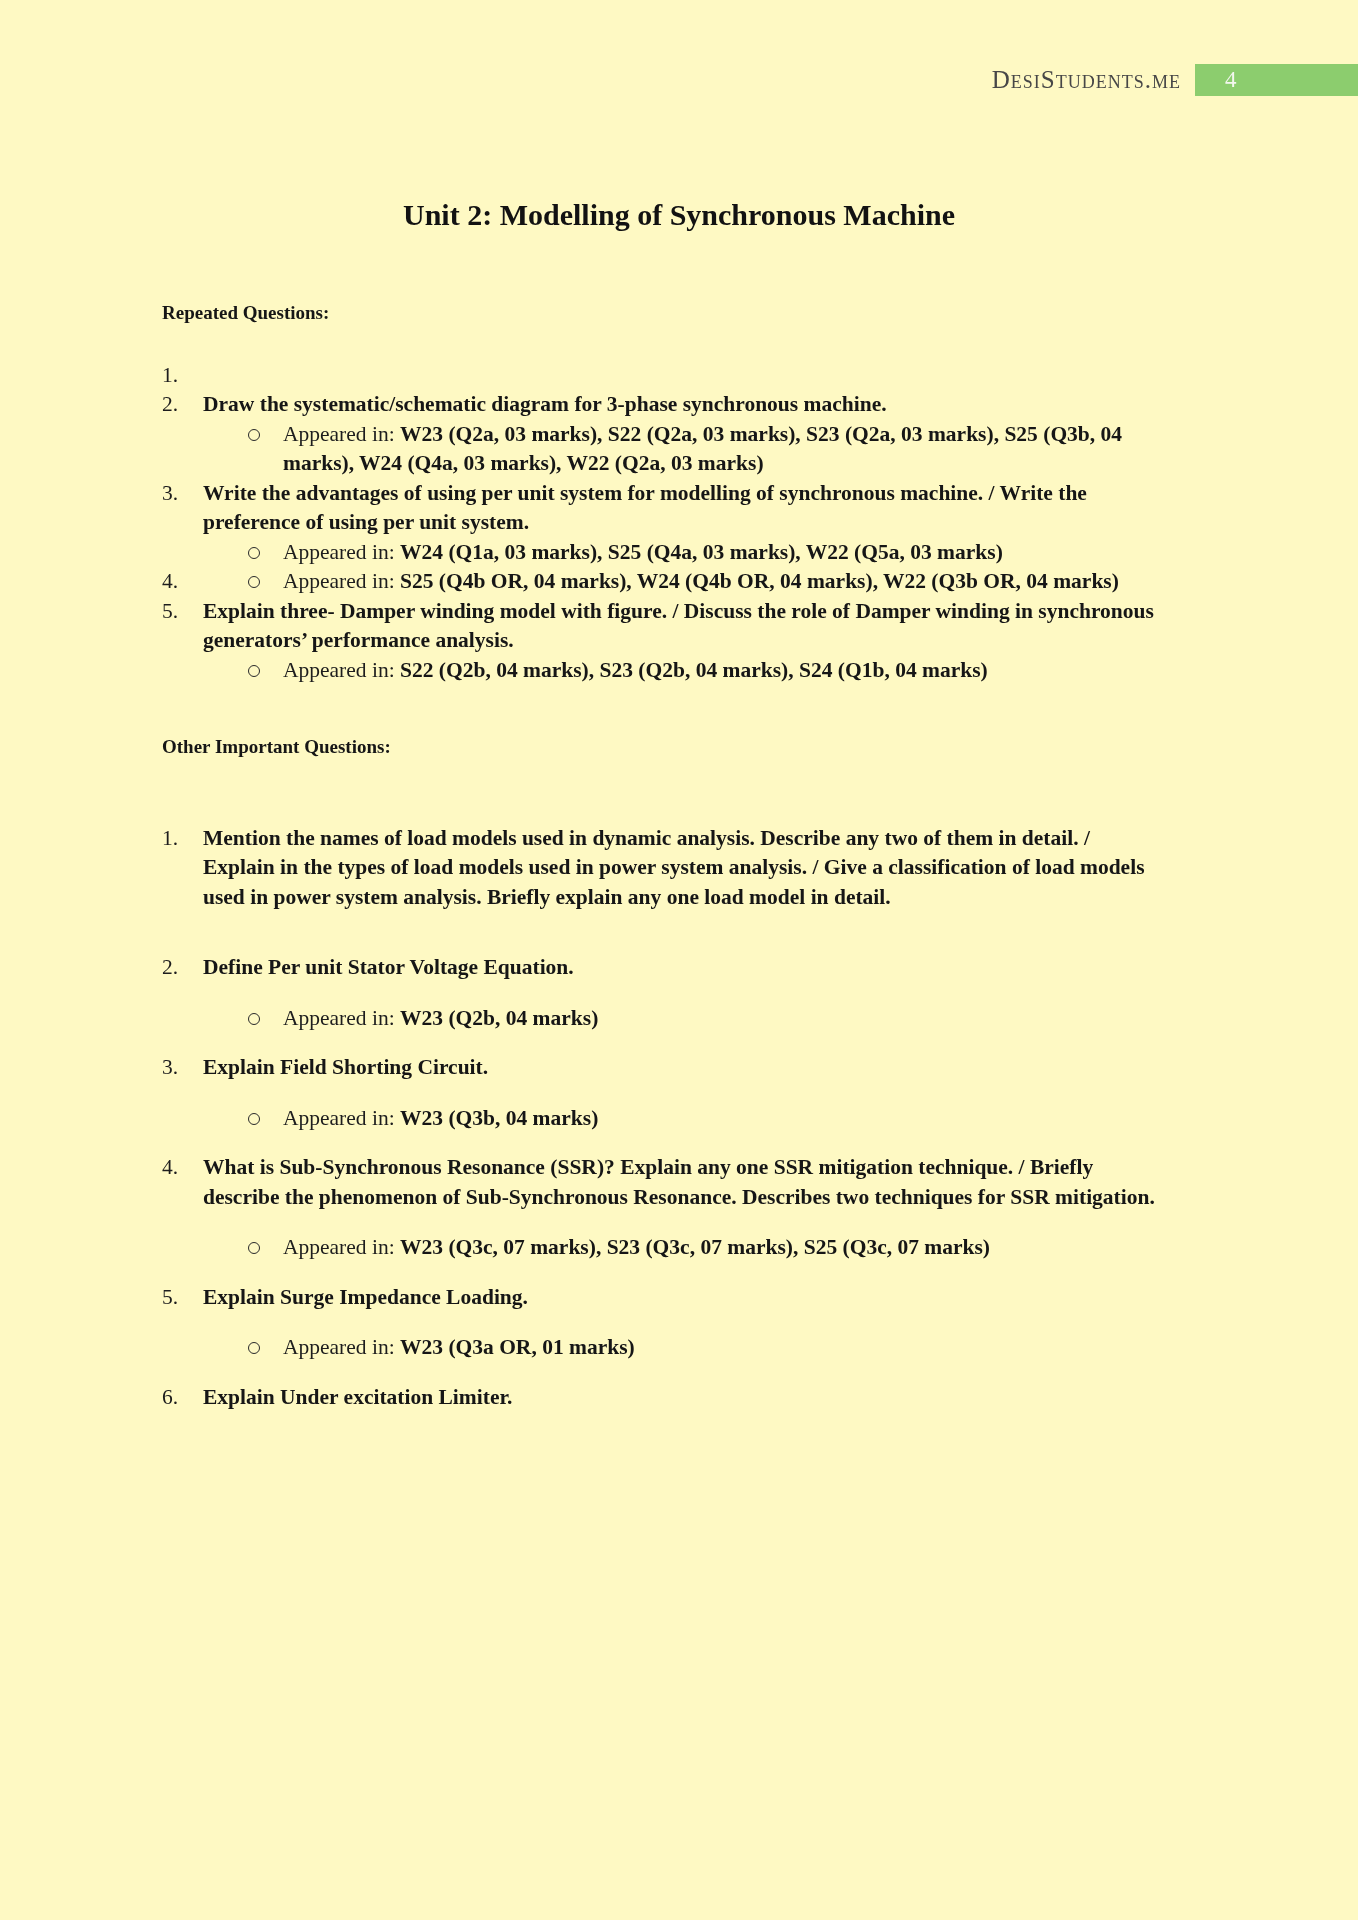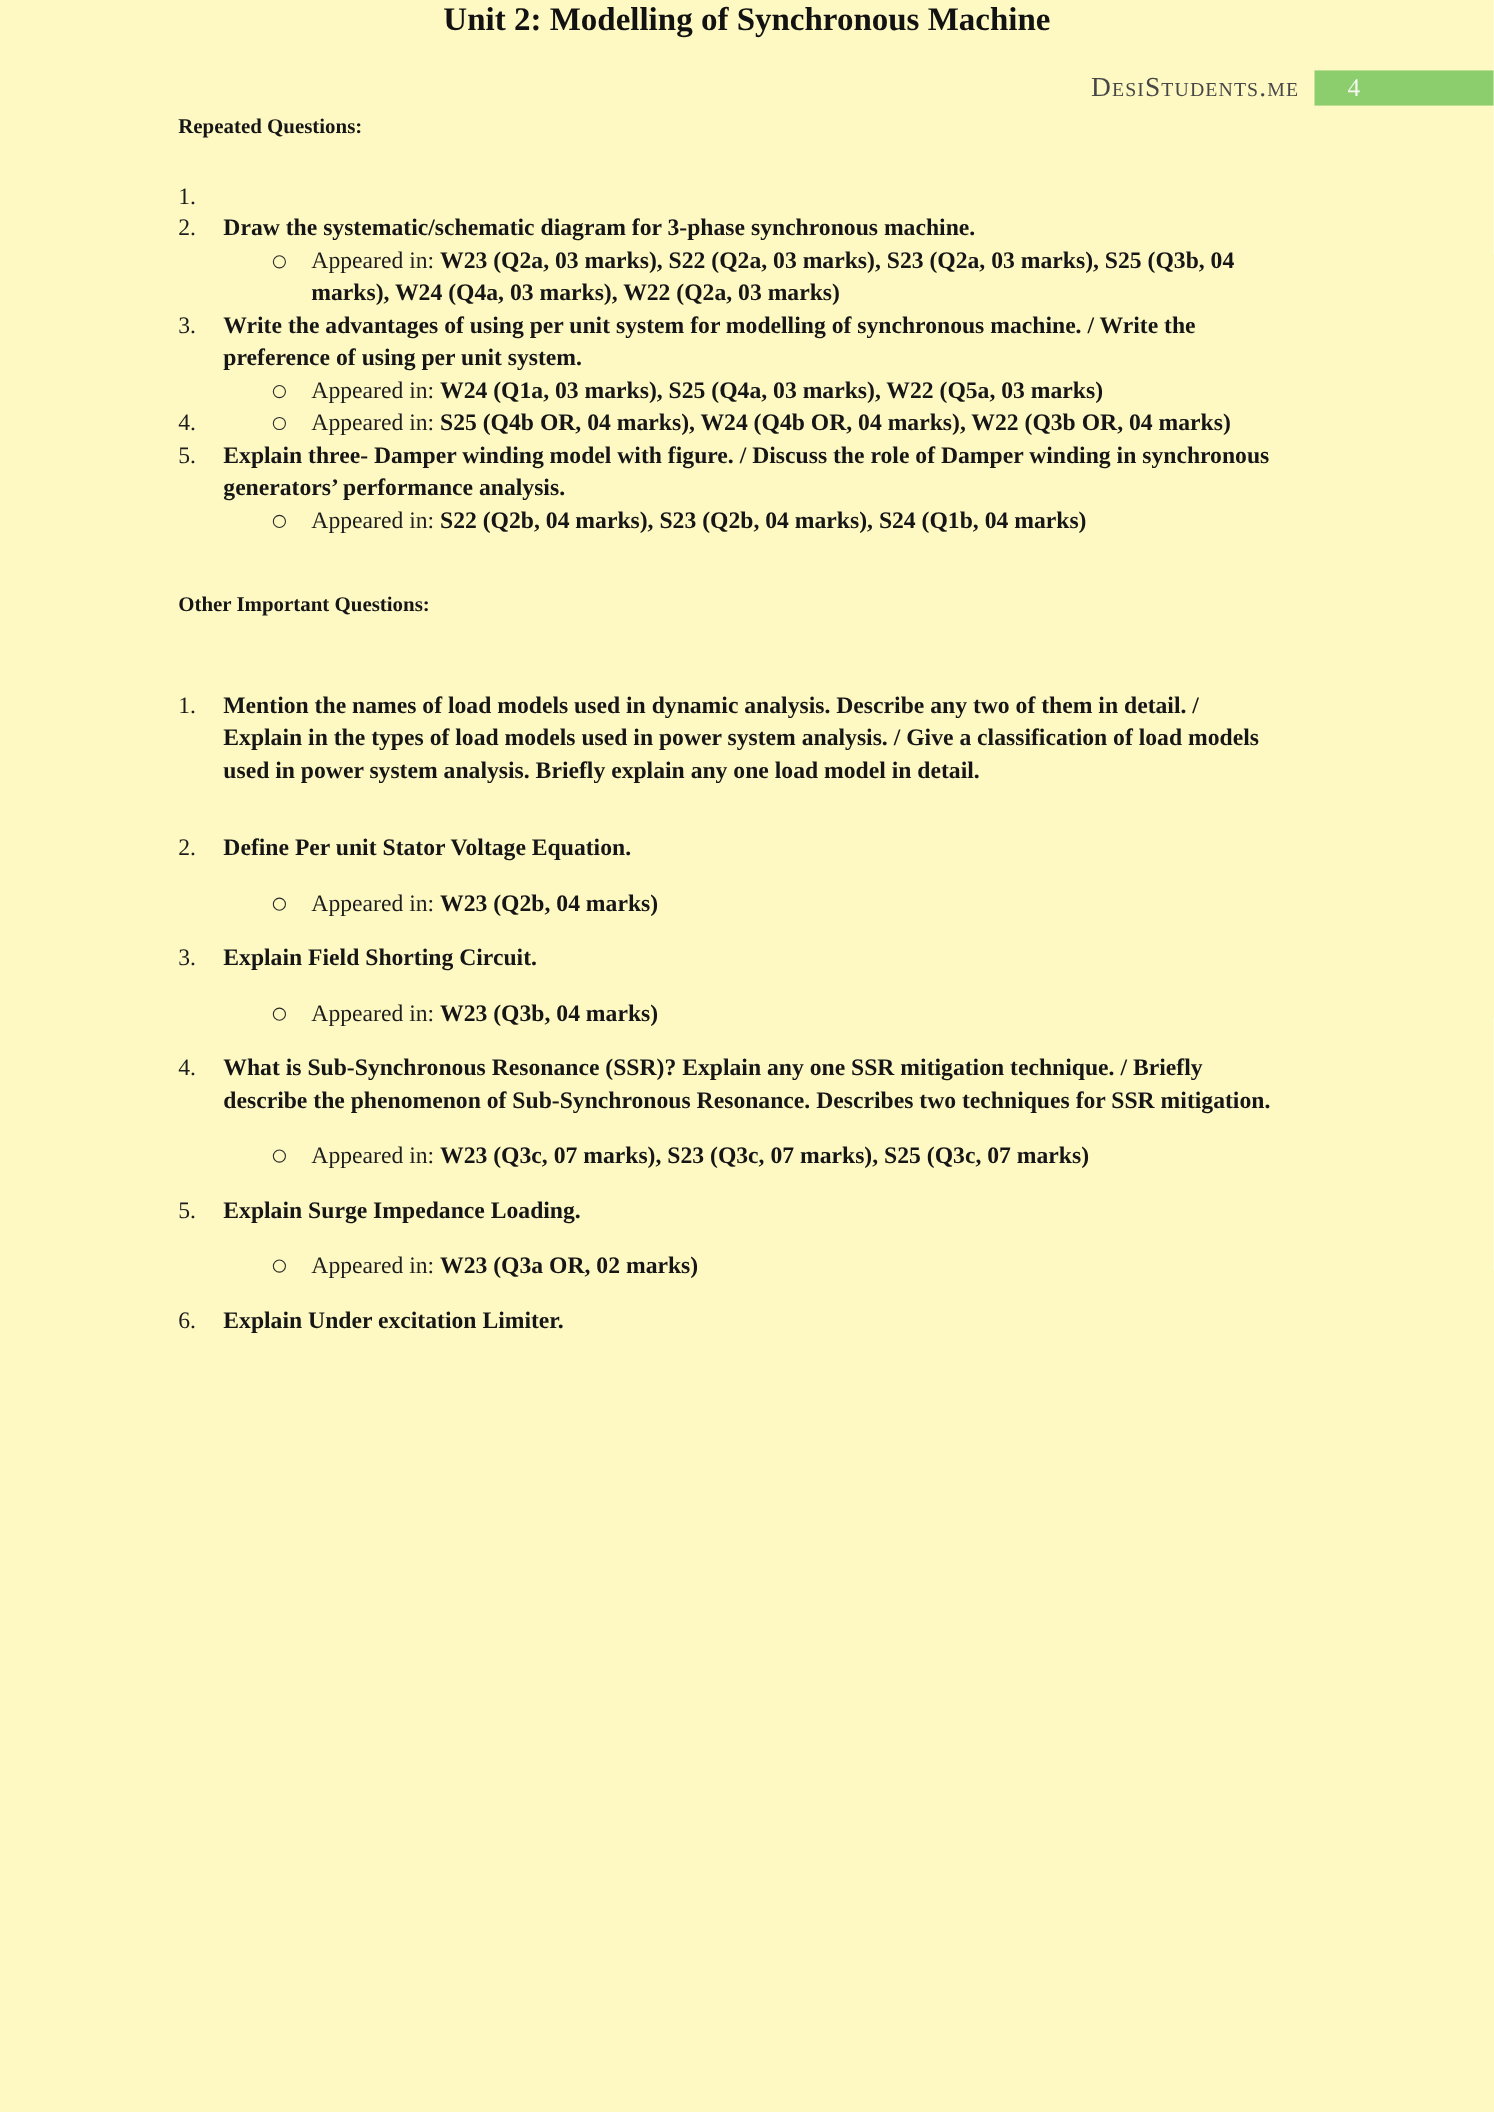--- a/index.html
+++ b/index.html
@@ -35,20 +35,21 @@
     align-items: center;
   }
   .badge-num {
     color: #f3f7ef;
     font-size: 23px;
     padding-left: 30px;
     line-height: 32px;
   }
   .title {
     margin: 0;
+    padding-top: 197px;
     text-align: center;
     font-size: 30px;
     line-height: 36px;
     font-weight: 700;
     color: #121212;
   }
   .content { width: 993px; margin-left: 162px; }
   .section-heading {
     margin: 0;
     font-size: 19px;
@@ -206,21 +207,21 @@
           </div>
         </div>
       </div>
 
       <div class="qitem">
         <span class="qnum">5.</span>
         <div class="qbody">
           <p class="qtext">Explain Surge Impedance Loading.</p>
           <div class="appeared-row">
             <span class="bullet-circle"></span>
-            <p class="appeared-text"><span>Appeared in:</span> <span class="appeared-codes">W23 (Q3a OR, 02 marks)</span></p>
+            <p class="appeared-text"><span>Appeared in:</span> <span class="appeared-codes">W23 (Q3a OR, 01 marks)</span></p>
           </div>
         </div>
       </div>
 
       <div class="qitem">
         <span class="qnum">6.</span>
         <div class="qbody">
           <p class="qtext">Explain Under excitation Limiter.</p>
         </div>
       </div>

